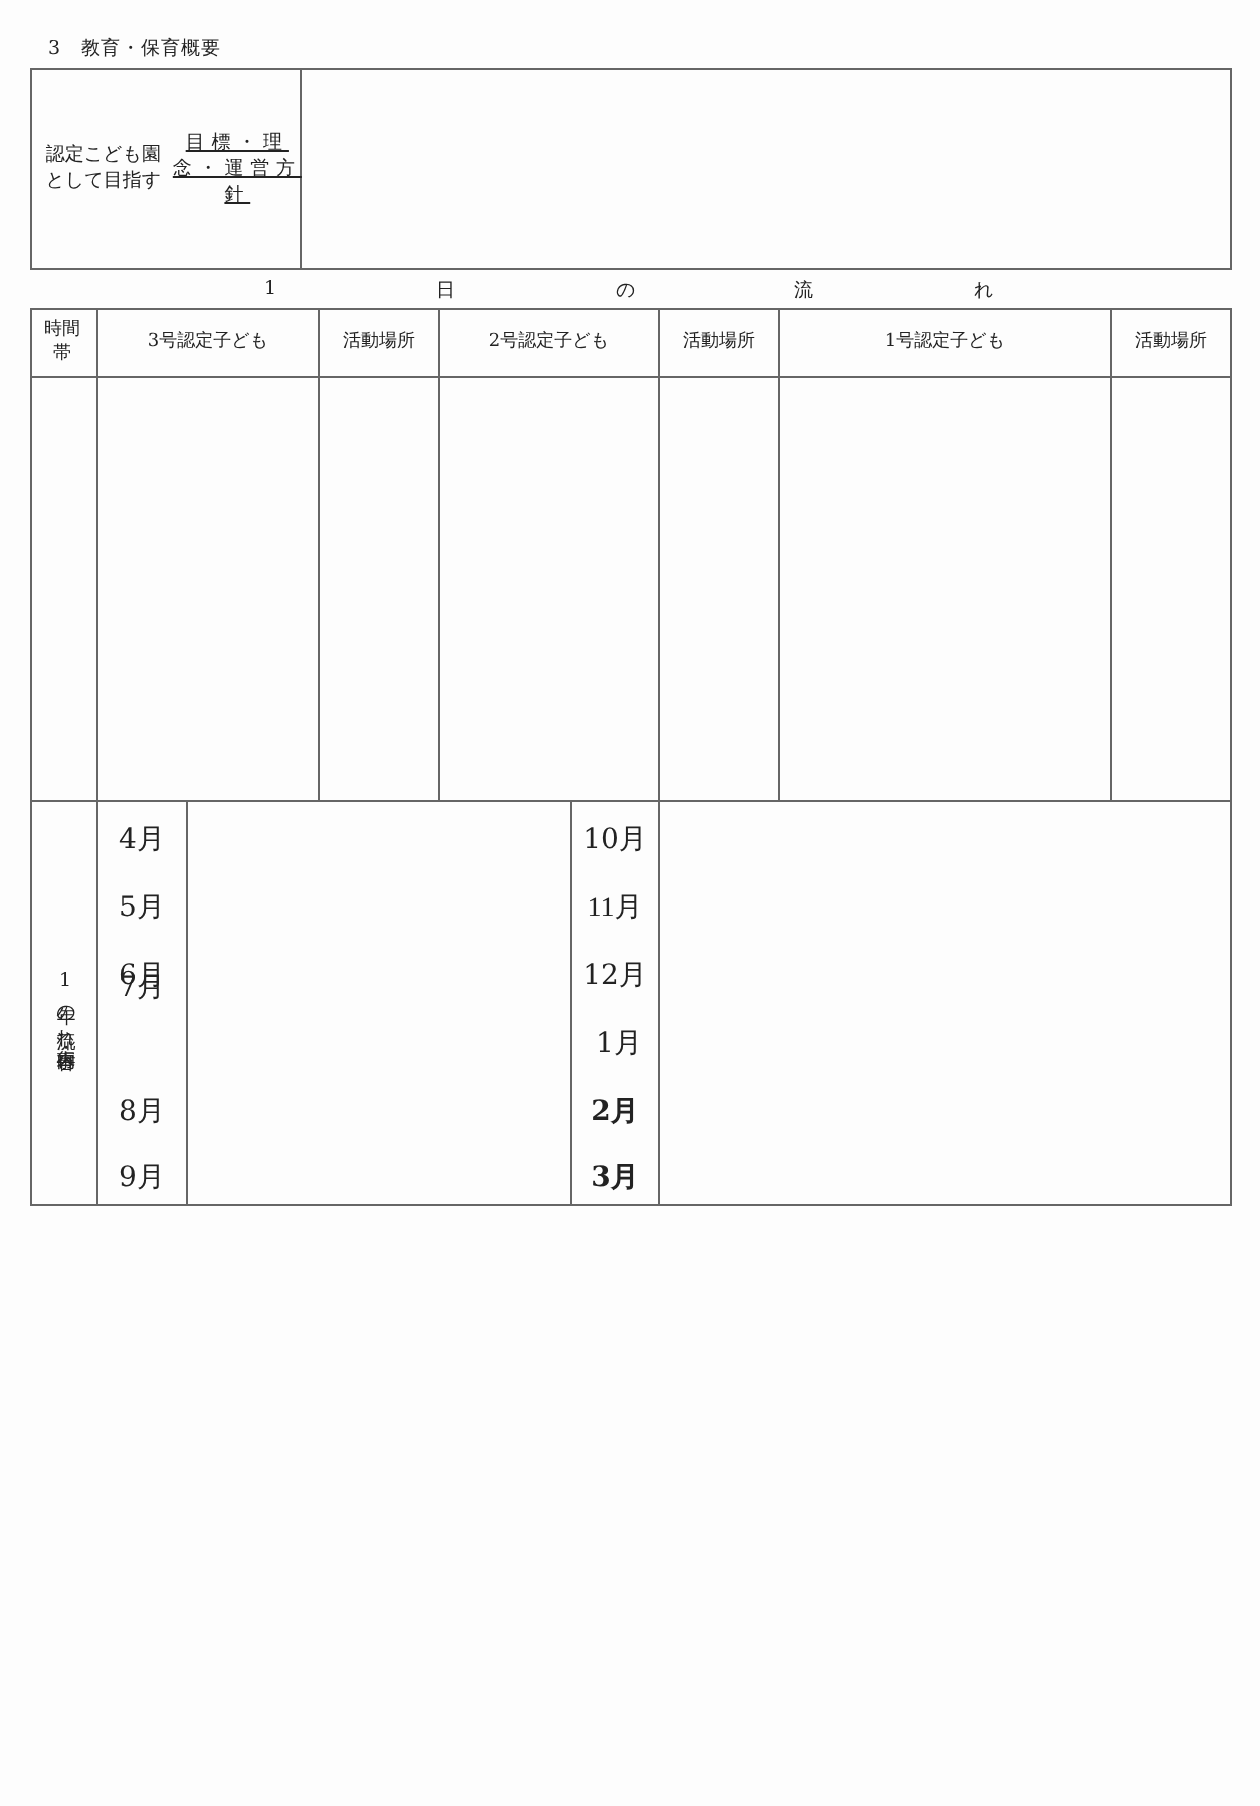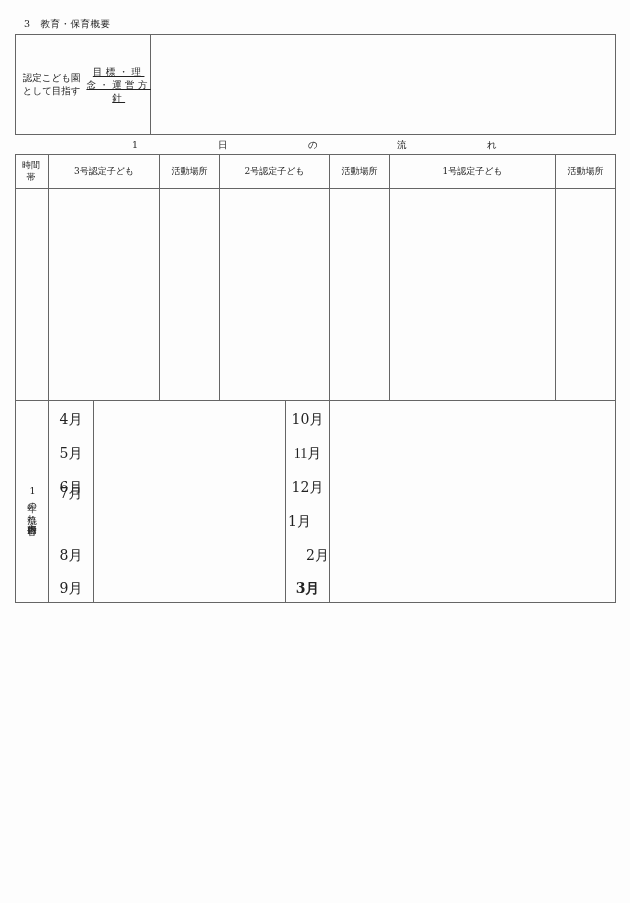--- a/index.html
+++ b/index.html
@@ -86,18 +86,18 @@
 <div class="month" style="left:49px; width:44px; top:411px;">4月</div>
 <div class="month" style="left:49px; width:44px; top:445px;">5月</div>
 <div class="month" style="left:49px; width:44px; top:479px;">6月</div>
 <div class="month" style="left:49px; width:44px; top:485px;">7月</div>
 <div class="month" style="left:49px; width:44px; top:547px;">8月</div>
 <div class="month" style="left:49px; width:44px; top:580px;">9月</div>
 
 <div class="month" style="left:286px; width:43px; top:411px;">10月</div>
 <div class="month" style="left:286px; width:43px; top:445px;font-family:Liberation Serif, serif;">11月</div>
 <div class="month" style="left:286px; width:43px; top:479px;">12月</div>
-<div class="month" style="left:278px; width:43px; top:513px;">1月</div>
-<div class="month" style="left:296px; width:43px; top:547px;">2月</div>
+<div class="month" style="left:288px; width:43px; top:513px;">1月</div>
+<div class="month" style="left:286px; width:43px; top:547px;font-weight:bold;">2月</div>
 <div class="month" style="left:286px; width:43px; top:580px;font-weight:bold;">3月</div>
 
 <div class="abs" style="left:94px; top:401px; width:191px; height:201px;"></div>
 <div class="abs" style="left:330px; top:401px; width:285px; height:201px;"></div>
 
 </body></html>

